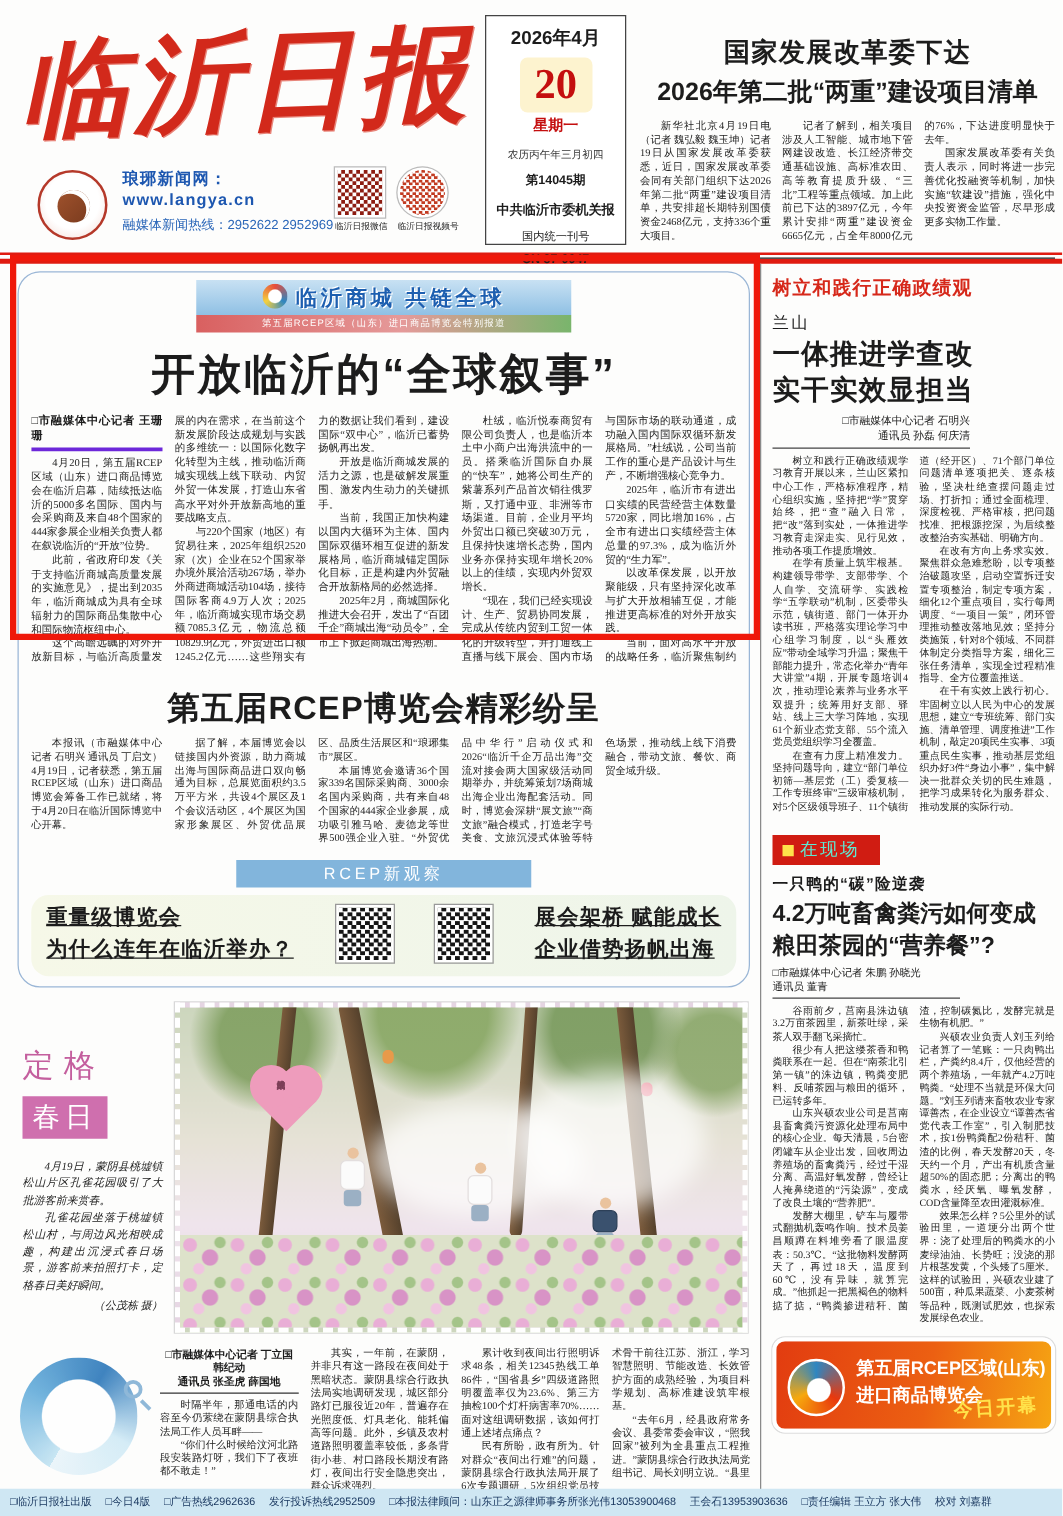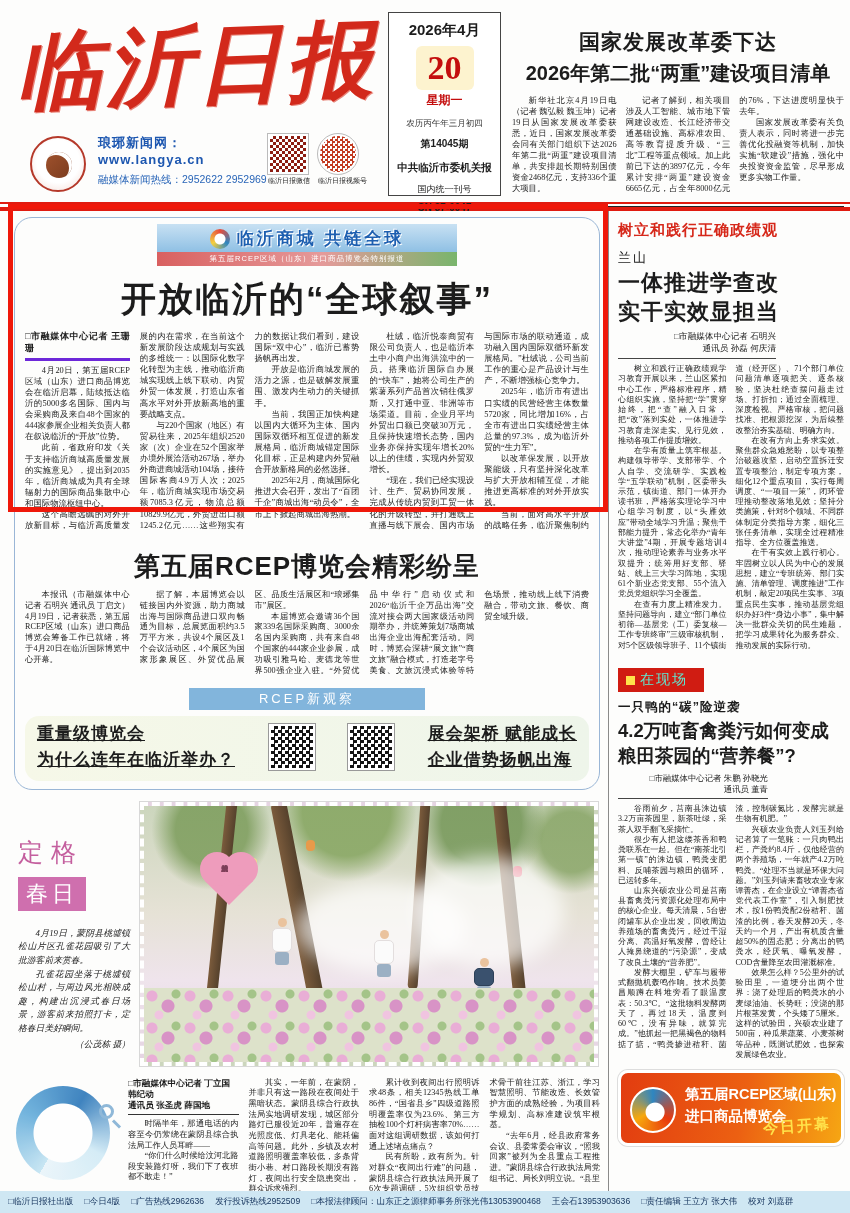--- a/index.html
+++ b/index.html
@@ -40,21 +40,21 @@
   .redrule { height:9px; border-top:2px solid #e01b10; border-bottom:4px solid #e01b10; }
 
   
   .content { display:flex; align-items:stretch; }
   .main-col { width:608px; padding:6px 8px 0 14px; }
   .side-col { width:242px; border-left:1px solid #8a8a8a; padding:4px 6px 0 9px; }
 
   
   .blue-box { border:1.5px solid #9ab6d6; border-radius:18px; padding:6px 10px 8px; }
   .banner { width:300px; margin:0 auto; }
-  .banner-top { display:flex; align-items:center; justify-content:center; gap:7px; background:linear-gradient(180deg,#c8e1f3,#8fc0e4); padding:3px 6px 2px; }
+  .banner-top { display:flex; justify-content:center; gap:7px; background:linear-gradient(180deg,#c8e1f3,#8fc0e4); padding:3px 6px 2px; }
   .banner-logo { width:20px; height:20px; border-radius:50%; background:radial-gradient(circle at 50% 50%, #fff 5px, transparent 6px), conic-gradient(from 120deg,#2e86c1,#f4d03f,#e74c3c,#2e86c1); }
   .banner-title { font-size:17px; font-weight:bold; color:#1d5fb0; letter-spacing:3px; font-family:"Liberation Sans",sans-serif; text-shadow:1px 1px 0 #fff,-1px -1px 0 #fff; white-space:nowrap; }
   .banner-sub { background:linear-gradient(90deg,#d96060,#e59a9a 55%,#79b56c); color:#fff; font-size:7.5px; text-align:center; padding:2px 0; letter-spacing:1px; font-family:"Liberation Sans",sans-serif; }
   .main-headline { text-align:center; font-size:35px; font-weight:900; letter-spacing:2px; font-family:"Liberation Sans",sans-serif; margin:10px 0 8px; }
   .main-body { column-count:5; column-gap:10px; height:208px; column-fill:auto; overflow:hidden; font-size:8.4px; line-height:1.32; text-align:justify; }
   .main-body p, .col-body p { text-indent:2em; }
   .byline-main { font-size:9px; font-weight:bold; border-bottom:3px solid #6d28d9; padding-bottom:3px; margin-bottom:4px; break-inside:avoid; font-family:"Liberation Sans",sans-serif; }
 
   .expo-title { text-align:center; font-size:26px; font-weight:bold; font-family:"Liberation Sans",sans-serif; letter-spacing:1px; margin:10px 0 6px; }
   .expo-body { column-count:5; column-gap:10px; height:90px; column-fill:auto; overflow:hidden; font-size:8.2px; line-height:1.32; text-align:justify; }
@@ -113,37 +113,37 @@
   .innov-title { text-align:center; font-size:30px; font-weight:900; letter-spacing:1px; font-family:"Liberation Sans",sans-serif; }
   .innov-row { display:flex; gap:10px; margin-top:8px; }
   .zg { position:relative; width:104px; height:122px; flex:none; }
   .zg-swirl { position:absolute; left:2px; top:8px; width:94px; height:94px; border-radius:50%;
     background:radial-gradient(circle at 50% 50%, #fff 29px, transparent 30px),
                conic-gradient(from 210deg,#bfe2f2,#5aa7d8,#1f6fb5,#cfeaf6,#e8f4fa); opacity:.85; }
   .zg-text { position:absolute; left:8px; top:28px; font-size:42px; font-weight:bold; font-style:italic; color:#222e8c; text-shadow:1px 1px 0 #fff; font-family:"DejaVu Serif",serif; }
   .zg-lens { position:absolute; right:4px; top:26px; width:15px; height:15px; border:3px solid #8fb8d8; border-radius:50%; }
   .zg-lens::after { content:""; position:absolute; left:13px; top:12px; width:3px; height:10px; background:#8fb8d8; transform:rotate(-45deg); }
   .innov-body { flex:1; column-count:4; column-gap:10px; height:124px; column-fill:auto; overflow:hidden; font-size:8.2px; line-height:1.3; text-align:justify; }
-  .byline-innov { font-size:8.6px; font-weight:bold; border-bottom:1px solid #333; padding-bottom:3px; margin-bottom:4px; break-inside:avoid; text-align:left; font-family:"Liberation Sans",sans-serif; }
+  .byline-innov { font-size:8.6px; font-weight:bold; border-bottom:1px solid #333; padding-bottom:3px; margin-bottom:4px; break-inside:avoid; text-align:center; font-family:"Liberation Sans",sans-serif; }
 
   
   .eyebrow { color:#d6281a; font-weight:bold; font-size:15px; letter-spacing:1px; font-family:"Liberation Sans",sans-serif; margin-top:6px; }
   .region { font-size:13px; margin:9px 0 2px; letter-spacing:2px; }
   .side-title { font-size:22px; font-weight:bold; line-height:1.3; font-family:"Liberation Sans",sans-serif; letter-spacing:1px; }
   .side-byline { font-size:8.6px; margin-top:5px; padding-bottom:3px; border-bottom:1px solid #444; width:158px; font-family:"Liberation Sans",sans-serif; }
   .side-byline div { text-align:right; }
   .side-body { margin-top:5px; column-count:2; column-gap:9px; height:296px; column-fill:auto; overflow:hidden; font-size:8px; line-height:1.28; text-align:justify; }
   .side-body p { text-indent:2em; }
 
   .onsite-badge { display:inline-flex; align-items:center; gap:5px; background:#d01c12; color:#5eead4; font-size:14px; font-weight:normal; letter-spacing:2px; padding:3px 16px 3px 8px; margin-top:8px; font-family:"Liberation Sans",sans-serif; }
   .badge-square { width:9px; height:9px; background:#ffe24a; }
   .onsite-kicker { font-size:12.5px; font-weight:bold; margin:7px 0 3px; letter-spacing:1px; font-family:"Liberation Sans",sans-serif; }
   .onsite-title { font-size:18.5px; font-weight:bold; line-height:1.35; font-family:"Liberation Sans",sans-serif; }
   .onsite-byline { font-size:8.4px; margin-top:4px; padding-bottom:3px; border-bottom:1px solid #444; width:150px; font-family:"Liberation Sans",sans-serif; }
-  .onsite-byline div { text-align:right; }
+  .onsite-byline div { text-align:left; }
   .onsite-body { margin-top:5px; column-count:2; column-gap:9px; height:258px; column-fill:auto; overflow:hidden; font-size:8px; line-height:1.28; text-align:justify; }
   .onsite-body p { text-indent:2em; }
 
   .ad-banner { position:relative; margin-top:8px; height:76px; border-radius:10px; border:3px solid #fff; box-shadow:0 0 0 1px #ddd; background:linear-gradient(100deg,#e23c10 0%,#ec6012 55%,#f6a613 100%); padding:12px 8px 8px 64px; }
   .ad-logo { position:absolute; left:9px; top:14px; width:46px; height:46px; border-radius:50%; border:2px solid #fff;
     background:radial-gradient(circle at 55% 55%, #fff 9px, transparent 10px),
                conic-gradient(from 120deg,#e8380d,#f7a80d,#2e86c1,#e8380d); }
   .ad-l1 { color:#fff; font-weight:bold; font-size:14.5px; font-family:"Liberation Sans",sans-serif; white-space:nowrap; }
   .ad-l2 { color:#fff; font-weight:bold; font-size:14.5px; font-family:"Liberation Sans",sans-serif; margin-top:3px; }
   .ad-badge { position:absolute; right:10px; bottom:7px; color:#ffe24a; font-size:15px; font-weight:bold; letter-spacing:2px; transform:rotate(-4deg); font-family:"Liberation Sans",sans-serif; }

